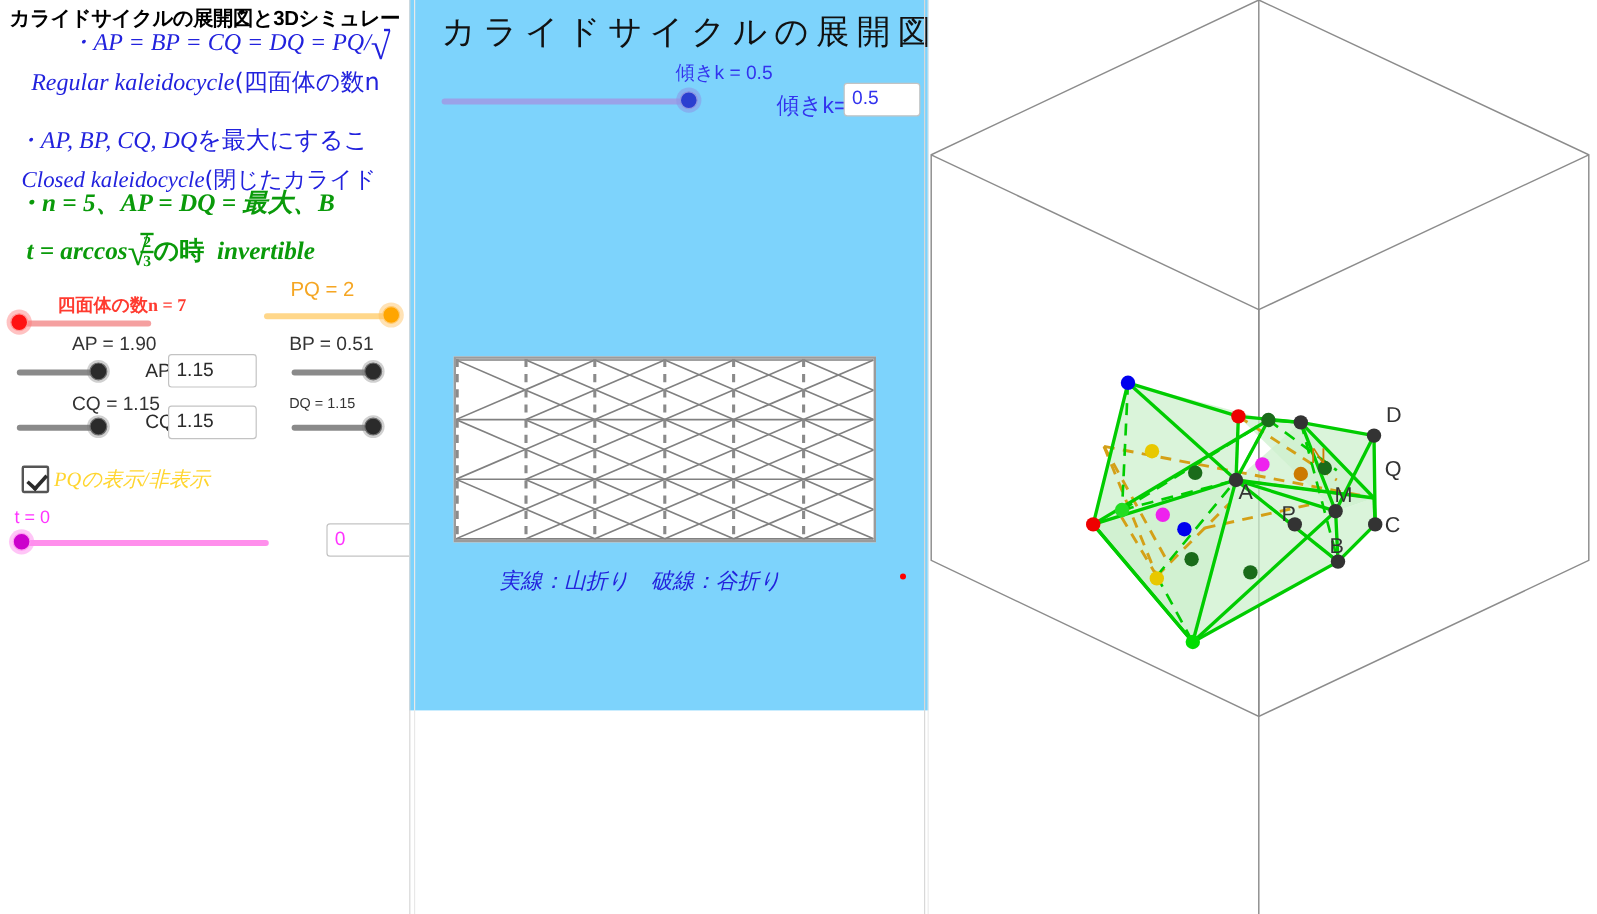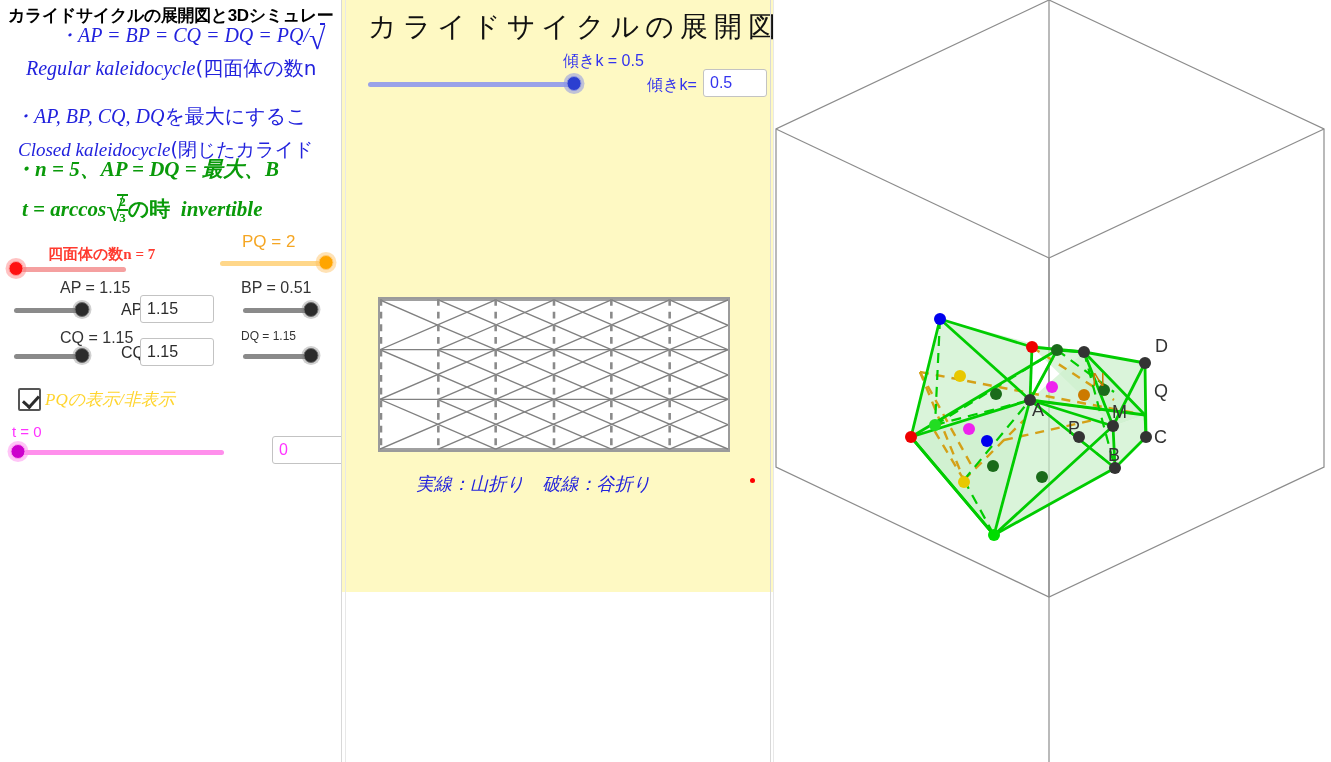--- a/index.html
+++ b/index.html
@@ -6,21 +6,21 @@
   html, body {
     margin: 0; padding: 0;
     width: 1331px; height: 762px;
     background: #ffffff;
     font-family: "Liberation Sans", sans-serif;
     overflow: hidden;
   }
   #app {
     position: relative;
     width: 1331px; height: 592px;
-    background: #fef9c3;
+    background: #7dd3fc;
   }
 
   
   .panel { position: absolute; top: 0; height: 762px; background: #fff; overflow: hidden; }
   #panel-left   { left: 0;    width: 341px; }
   #panel-center { left: 346px; width: 424px; }
   #panel-right  { left: 774px; width: 557px; }
 
   .divider {
     position: absolute; top: 0; height: 762px; width: 1px;
@@ -156,21 +156,21 @@
   }
   #cap-k {
     position:absolute; left: 563px; top: 51px; color:#3333ee;
     font-size:16px; white-space:nowrap;
   }
   #sl-k { position:absolute; left: 368px; top: 76px; width: 210px; height:16px; }
   #sl-k .track { background: #9aa2e8; }
   #sl-k .knob  { background:#2b3fd0; border-color:#8f98e0; box-shadow:0 0 0 3px rgba(140,150,230,.55); }
   #lbl-k {
     position:absolute; left: 647px; top: 75px; color:#3333ee;
-    font-size:16px; white-space:nowrap;
+    font-size:19px; white-space:nowrap;
   }
   #box-k {
     position:absolute; left: 703px; top: 69px; width: 64px; height: 28px;
     color:#3333ee;
   }
 
   #net-frame {
     position:absolute; left: 378px; top: 297px;
     width: 352px; height: 155px;
     border: 2px solid #9b9b9b; background: #fff;
@@ -224,21 +224,21 @@
       <div class="track"></div>
       <div class="knob" style="left:2%"></div>
     </div>
 
     <div class="gcap" id="cap-pq">PQ = 2</div>
     <div class="gslider" id="sl-pq">
       <div class="track"></div>
       <div class="knob" style="left:98%"></div>
     </div>
 
-    <div class="gcap" id="cap-ap">AP = 1.15</div>
+    <div class="gcap" id="cap-ap">AP = 1.90</div>
     <div class="gslider gs" id="sl-ap">
       <div class="track"></div>
       <div class="knob" style="left:95%"></div>
     </div>
 
     <div class="gcap" id="cap-cq">CQ = 1.15</div>
     <div class="gslider gs" id="sl-cq">
       <div class="track"></div>
       <div class="knob" style="left:95%"></div>
     </div>

